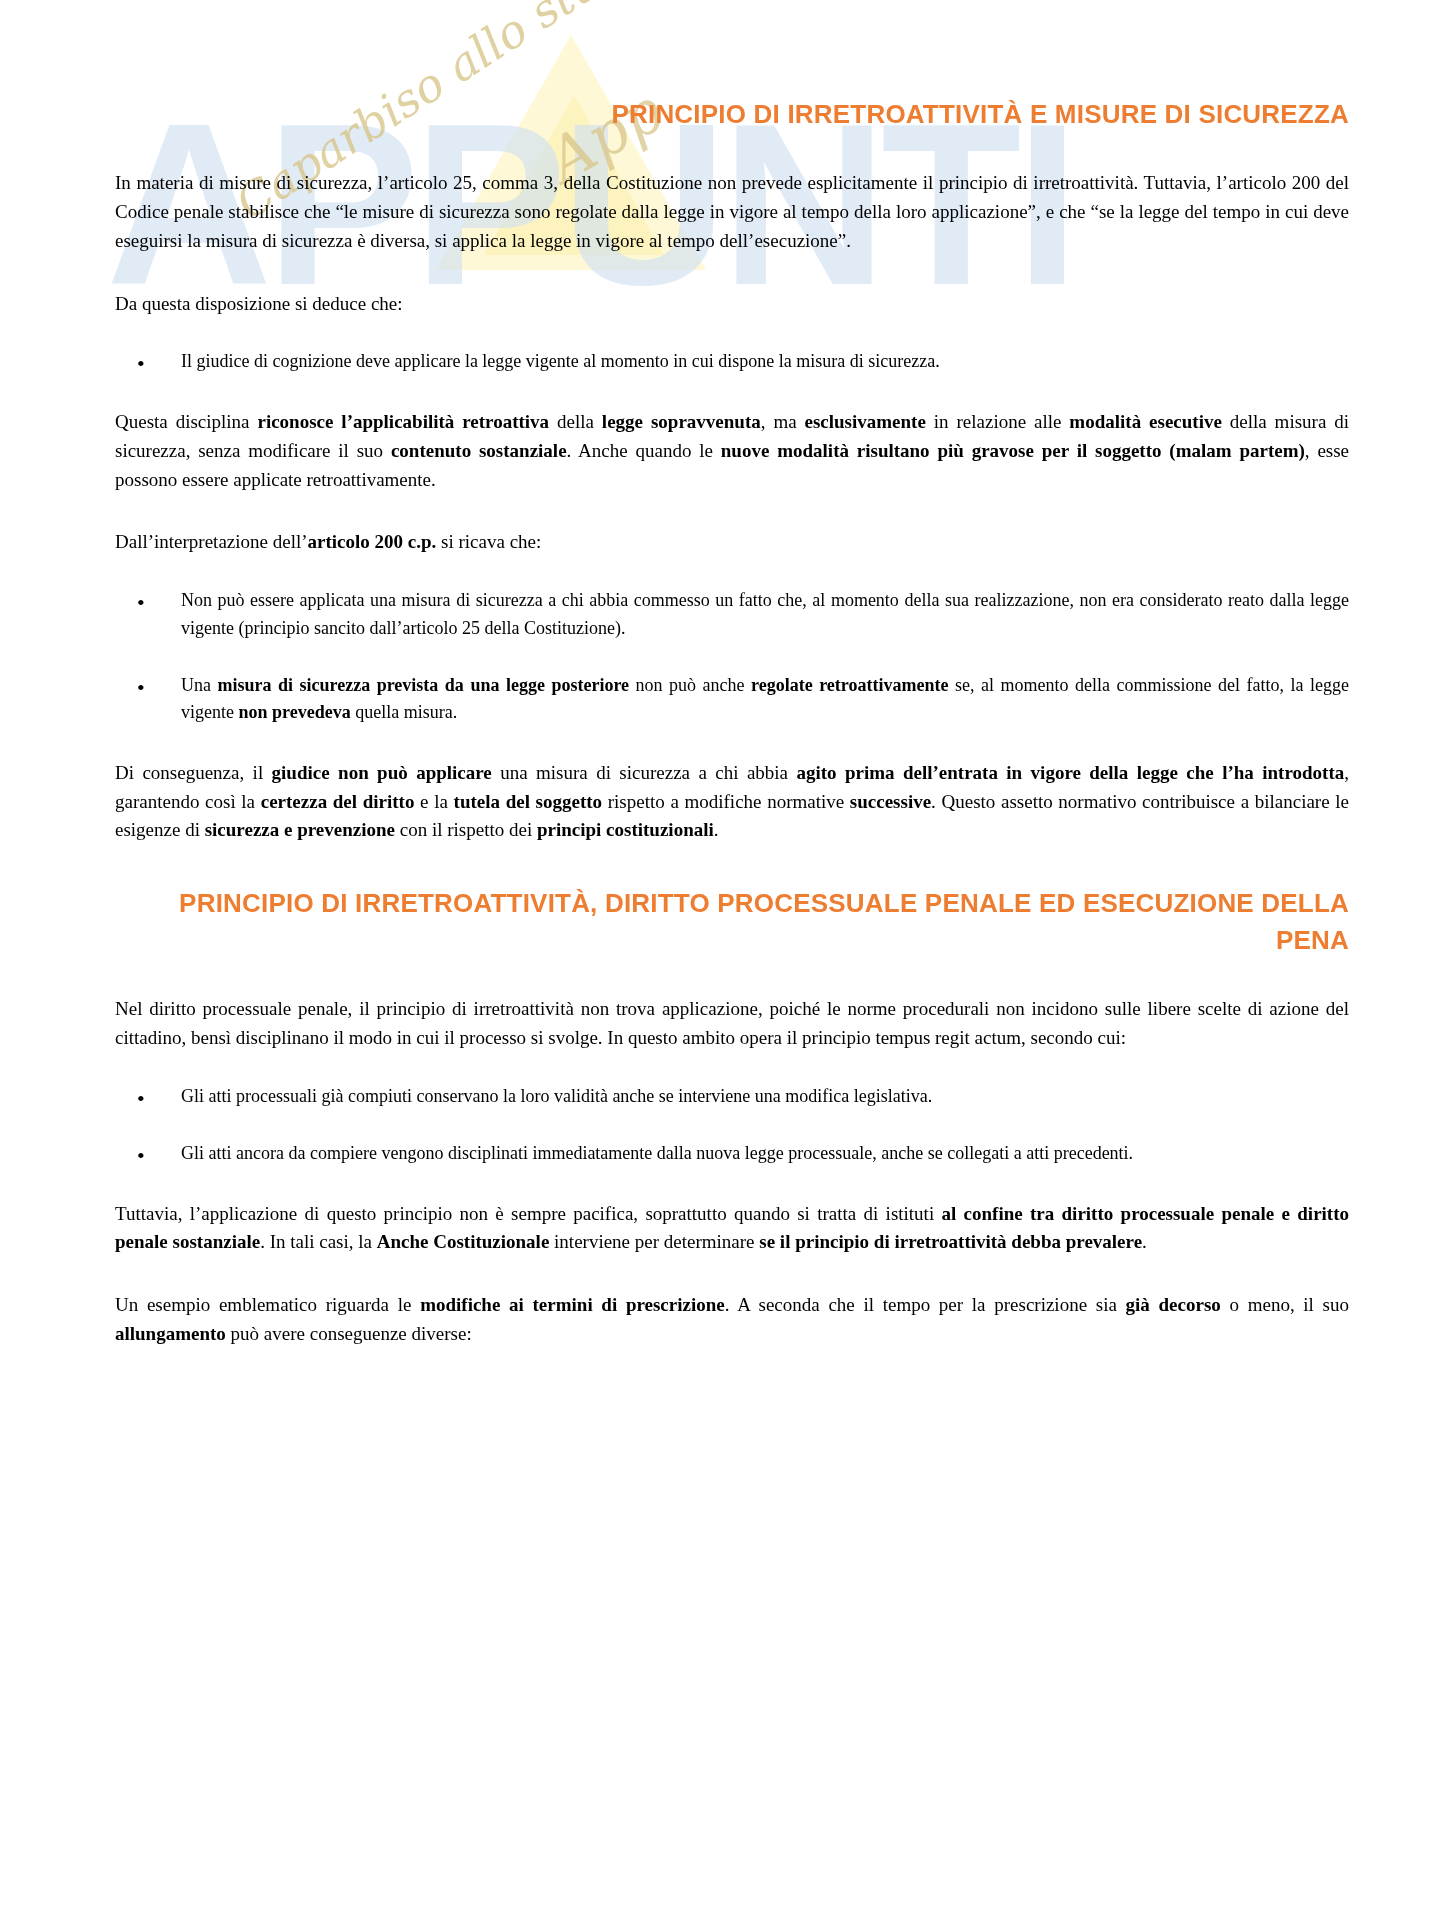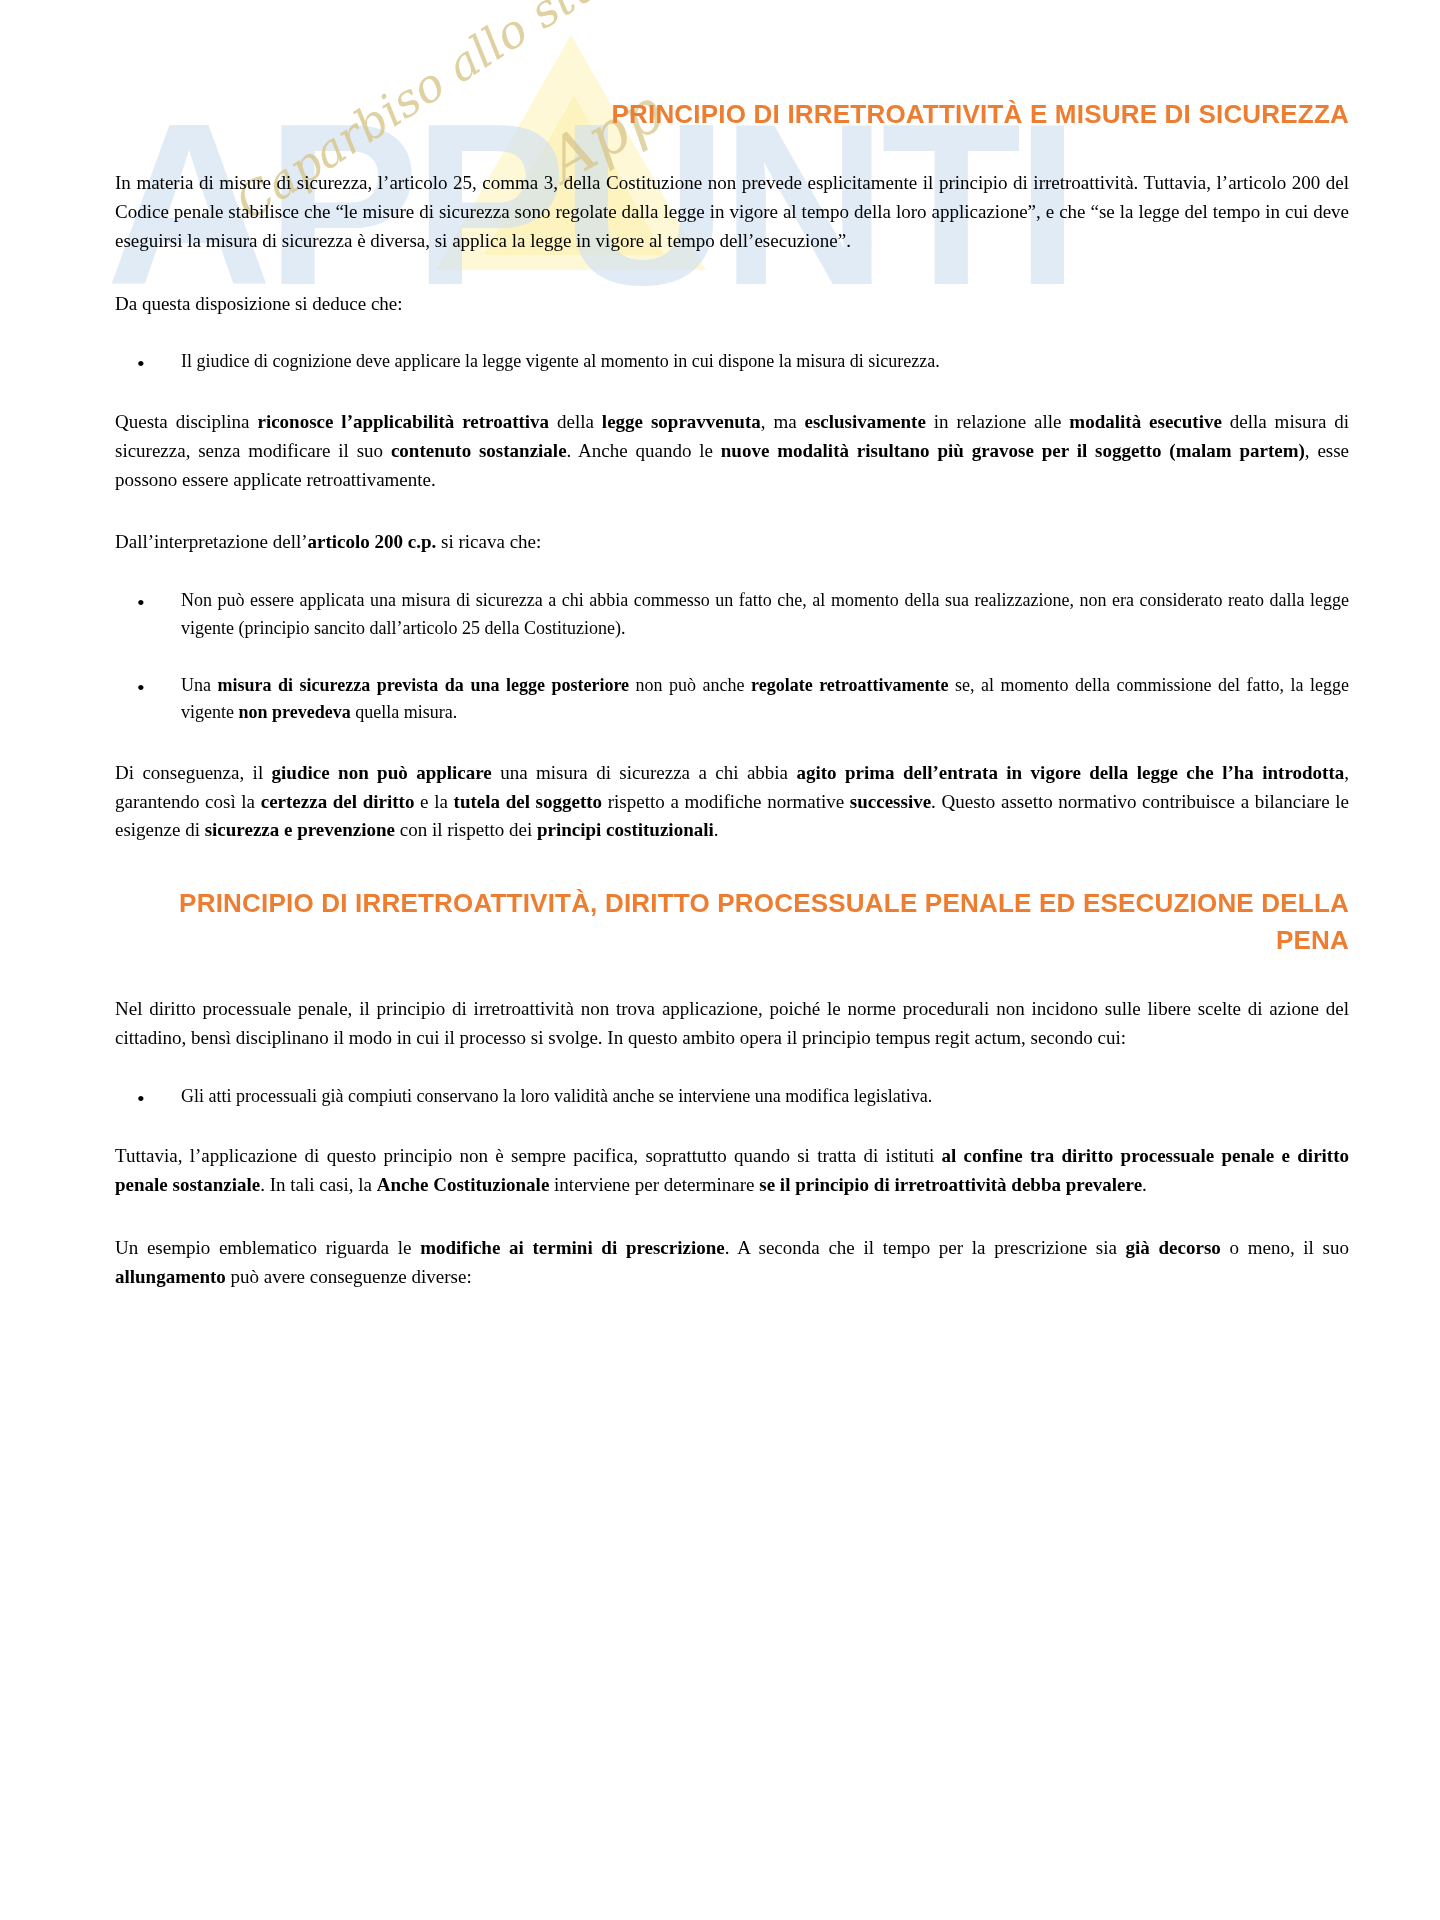--- a/index.html
+++ b/index.html
@@ -200,20 +200,21 @@
     <div class="h-gap-2"></div>
 
     <h1 class="section-heading">PRINCIPIO DI  IRRETROATTIVITÀ, DIRITTO PROCESSUALE PENALE ED ESECUZIONE DELLA PENA</h1>
     <div class="h-gap-1"></div>
 
     <p class="body-text"><span>Nel diritto processuale penale, il principio di irretroattività non trova applicazione, poiché le norme procedurali non incidono sulle libere scelte di azione del cittadino, bensì disciplinano il modo in cui il processo si svolge. In questo ambito opera il principio tempus regit actum, secondo cui:</span></p>
     <div class="list-block-gap-top"></div>
 
     <ul class="bullet-list">
       <li><span>Gli atti processuali già compiuti conservano la loro validità anche se interviene una modifica legislativa.</span></li>
+      <li><span>Gli atti ancora da compiere vengono disciplinati immediatamente dalla nuova legge processuale, anche se collegati a atti precedenti.</span></li>
     </ul>
     <div class="list-block-gap-bottom"></div>
 
     <p class="body-text"><span>Tuttavia, l’applicazione di questo principio non è sempre pacifica, soprattutto quando si tratta di istituti </span><b>al confine tra diritto processuale penale e diritto penale sostanziale</b><span>. In tali casi, la </span><b>Anche Costituzionale</b><span> interviene per determinare </span><b>se il principio di irretroattività debba prevalere</b><span>.</span></p>
     <div class="p-gap"></div>
 
     <p class="body-text"><span>Un esempio emblematico riguarda le </span><b>modifiche ai termini di prescrizione</b><span>. A seconda che il tempo per la prescrizione sia </span><b>già decorso</b><span> o meno, il suo </span><b>allungamento</b><span> può avere conseguenze diverse:</span></p>
 
   </div>
 </div>

